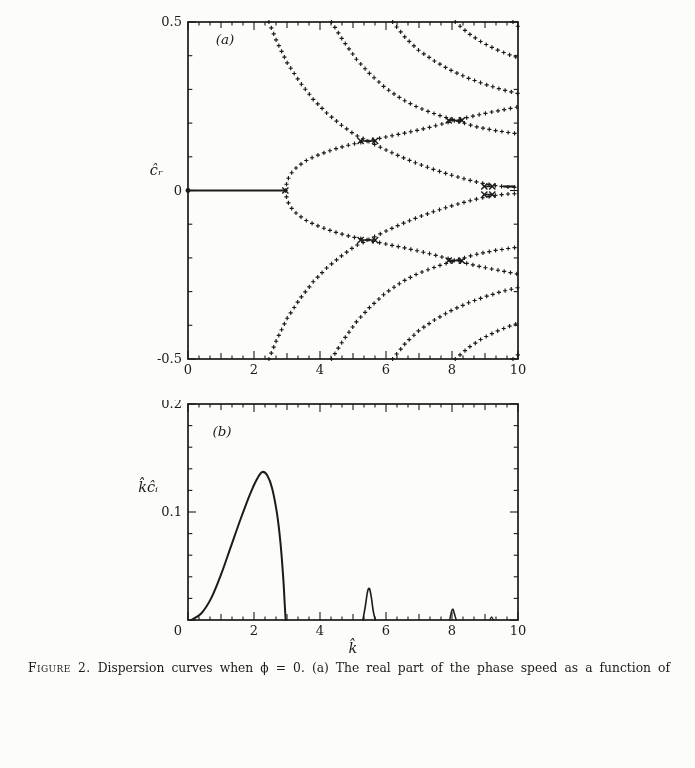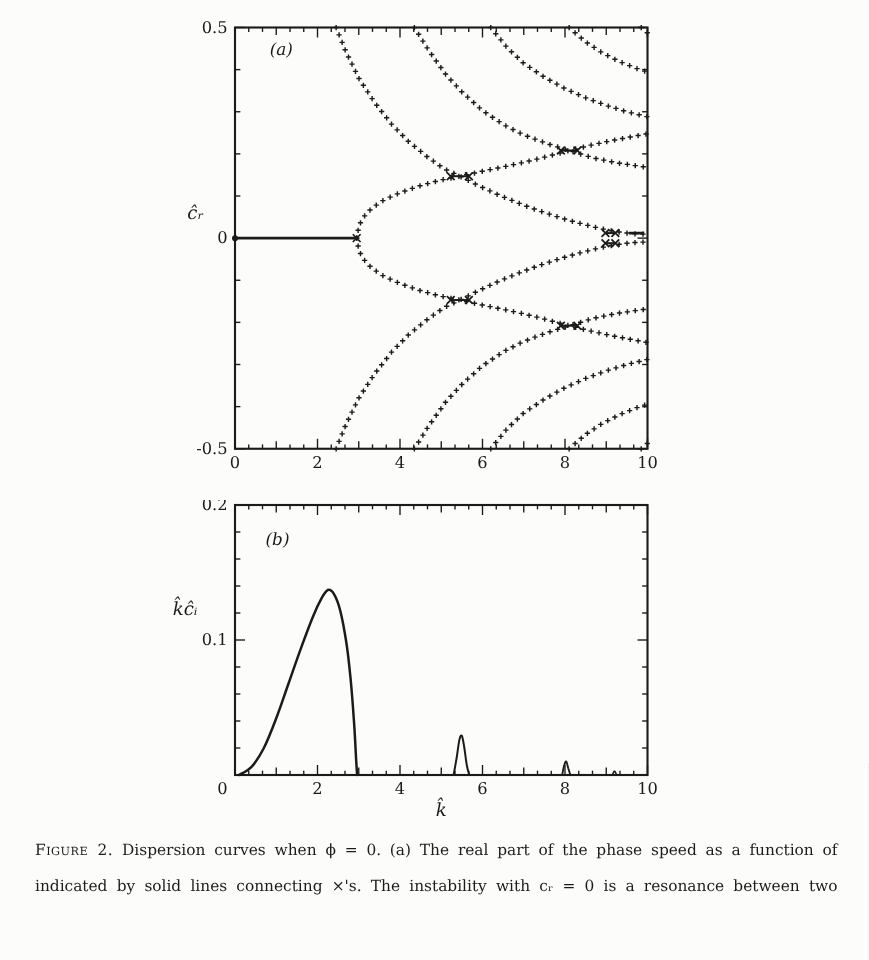--- a/index.html
+++ b/index.html
@@ -1,21 +1,21 @@
 <!DOCTYPE html>
 <html><head>
 <meta charset="utf-8">
 <style>
   html,body{margin:0;padding:0;background:#e8e8e6;}
   .page{position:relative;width:695px;height:768px;background:#fcfcfa;overflow:hidden;
         font-family:"DejaVu Serif","Liberation Serif",serif;color:#1d1d1d;}
   svg{position:absolute;left:0;top:0;}
   .caption{position:absolute;left:28px;top:660px;width:642px;font-size:12.3px;
            line-height:16.6px;color:#1b1b1b;}
-  .cap-line{text-align:justify;text-align-last:justify;margin-top:12px;}
+  .cap-line{text-align:justify;text-align-last:justify;}
   .cap-line.last{text-align-last:left;}
   .figlabel{font-variant:small-caps;letter-spacing:.4px;}
   text{font-family:"DejaVu Serif","Liberation Serif",serif;}
 </style>
 </head>
 <body>
 
 <div class="page">
   <svg width="695" height="400" viewBox="0 0 695 400">
       <rect x="188" y="22" width="330" height="337" fill="none" stroke="#1b1b1b" stroke-width="1.7"></rect>
@@ -267,15 +267,14 @@
       <text x="158" y="492" text-anchor="end" font-style="italic" font-size="14.5" fill="#1b1b1b">k̂ĉᵢ</text>
       <text x="353" y="653" text-anchor="middle" font-style="italic" font-size="14.5" fill="#1b1b1b">k̂</text>
       <path d="M191.3 620.0C193.0 618.9 197.9 617.1 201.2 613.5C204.5 609.9 207.8 604.9 211.1 598.4C214.4 591.9 217.7 583.3 221.0 574.6C224.3 566.0 227.6 555.9 230.9 546.6C234.2 537.2 237.5 527.5 240.8 518.5C244.1 509.5 247.9 499.2 250.7 492.6C253.4 485.9 255.4 481.9 257.3 478.5C259.2 475.1 260.6 472.6 262.3 472.0C263.9 471.5 265.6 472.6 267.2 475.3C268.8 478.0 270.5 481.8 272.1 488.2C273.8 494.7 275.7 505.2 277.1 514.2C278.5 523.2 279.4 532.2 280.4 542.2C281.4 552.3 282.3 564.4 283.0 574.6C283.8 584.9 284.3 596.2 284.7 603.8C285.1 611.4 285.5 617.3 285.7 620.0" stroke="#1b1b1b" stroke-width="2" fill="none" stroke-linecap="round"></path>
       <path d="M362.9 620.0C363.3 617.8 364.4 611.7 365.2 607.0C366.0 602.4 366.8 595.0 367.5 591.9C368.2 588.9 368.8 587.6 369.5 588.7C370.2 589.8 370.8 594.4 371.5 598.4C372.1 602.4 372.8 608.8 373.5 612.4C374.1 616.0 375.1 618.7 375.4 620.0" stroke="#1b1b1b" stroke-width="1.6" fill="none" stroke-linecap="round"></path>
       <path d="M449.7 620.0C450.0 618.7 450.8 614.2 451.3 612.4C451.9 610.6 452.4 608.8 453.0 609.2C453.5 609.6 454.1 612.8 454.6 614.6C455.2 616.4 456.0 619.1 456.3 620.0" stroke="#1b1b1b" stroke-width="1.5" fill="none" stroke-linecap="round"></path>
       <path d="M489.9 620.0C490.2 619.5 491.0 616.8 491.6 616.8C492.1 616.8 493.0 619.5 493.3 620.0" stroke="#1b1b1b" stroke-width="1.3" fill="none" stroke-linecap="round"></path>
     </svg>
 
   <div class="caption">
     <div class="cap-line"><span class="figlabel">Figure 2.</span><span> Dispersion curves when ϕ = 0. (a) The real part of the phase speed as a function of</span></div>
-    <div class="cap-line">indicated by solid lines connecting ×'s. The instability with cᵣ = 0 is a resonance between two</div>
   </div>
 </div>
 
 </body></html>

